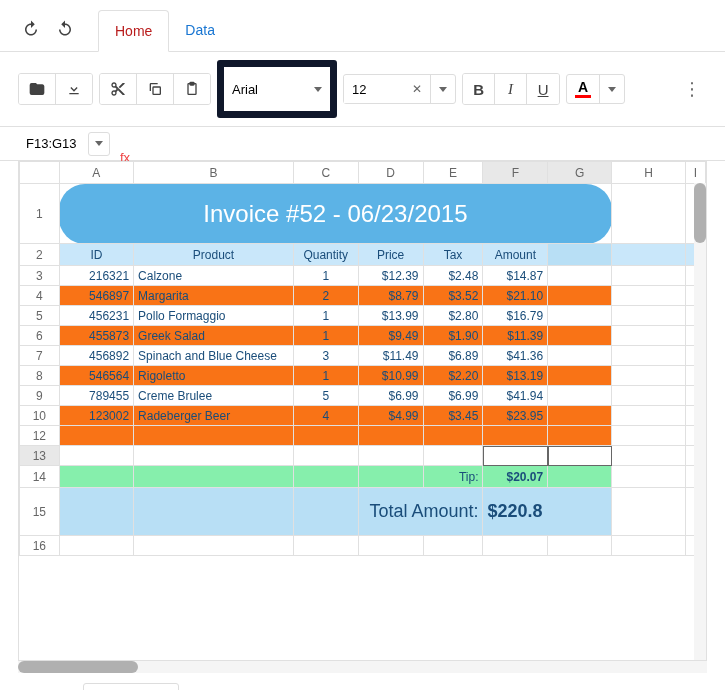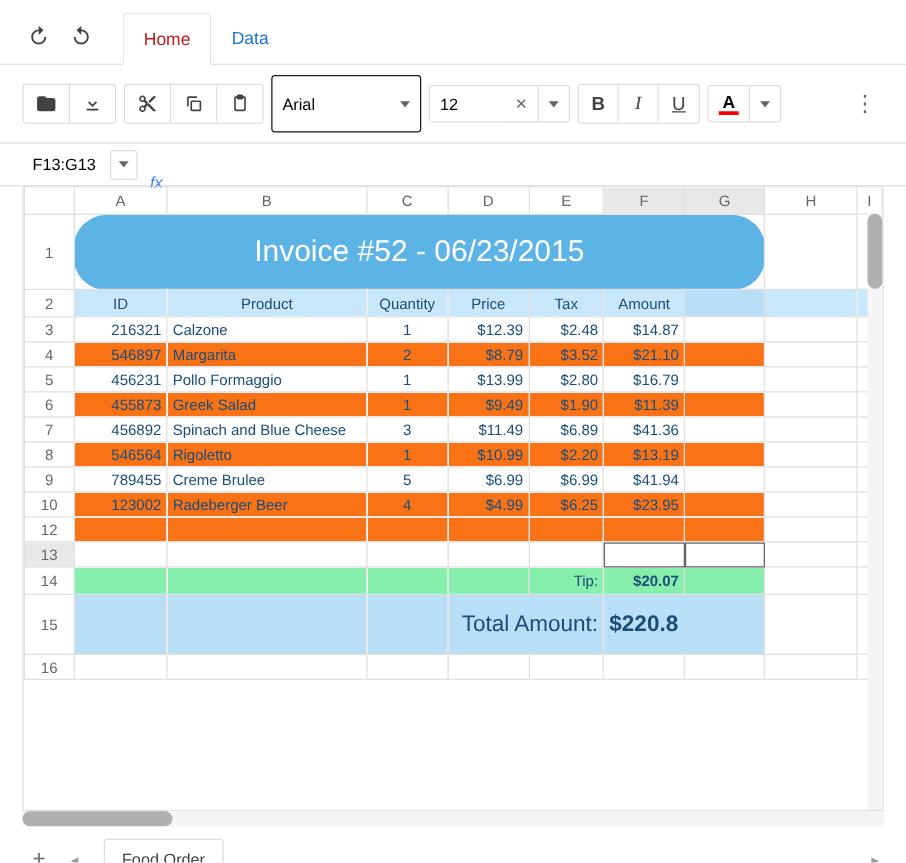--- a/index.html
+++ b/index.html
@@ -9,38 +9,38 @@
 .arrow-btn { font-size: 18px; color: #424242; cursor: pointer; padding: 4px; }
 .tabstrip { display: flex; margin-left: 12px; }
 .tab { padding: 12px 16px; color: #1976d2; cursor: pointer; font-size: 14px; }
 .tab.active { background: #fff; border: 1px solid #e0e0e0; border-bottom: 1px solid #fff; border-radius: 4px 4px 0 0; color: #b91c1c; margin-bottom: -1px; }
 
 .toolbar { display: flex; align-items: center; padding: 8px 18px; gap: 6px; border-bottom: 1px solid #e0e0e0; }
 .tool-group { display: flex; border: 1px solid #ddd; border-radius: 3px; overflow: hidden; }
 .tool-btn { padding: 6px 10px; background: #fff; border: none; border-right: 1px solid #ddd; cursor: pointer; font-size: 14px; color: #424242; display: flex; align-items: center; justify-content: center; min-width: 32px; height: 30px; }
 .tool-btn:last-child { border-right: none; }
 .tool-btn svg { width: 16px; height: 16px; }
-.font-dd { border: 1px solid #0f172a; border-radius: 3px; padding: 22px 8px; font-size: 13px; min-width: 120px; display: flex; justify-content: space-between; align-items: center; height: 30px; }
+.font-dd { border: 7px solid #0f172a; border-radius: 3px; padding: 22px 8px; font-size: 13px; min-width: 120px; display: flex; justify-content: space-between; align-items: center; height: 30px; }
 .size-box { border: 1px solid #ddd; border-radius: 3px; display: flex; align-items: center; height: 30px; }
 .size-input { border: none; padding: 6px 8px; font-size: 13px; width: 60px; outline: none; }
 .size-clear { padding: 0 8px; cursor: pointer; color: #666; }
 .size-dd { border-left: 1px solid #ddd; padding: 0 8px; cursor: pointer; height: 100%; display: flex; align-items: center; }
 .bold-btn { font-weight: bold; font-size: 15px; }
 .italic-btn { font-style: italic; font-size: 15px; font-family: serif; }
 .underline-btn { text-decoration: underline; font-size: 15px; }
 .textcolor-group { display: flex; border: 1px solid #ddd; border-radius: 3px; height: 30px; }
 .textcolor-btn { padding: 2px 8px; display: flex; flex-direction: column; align-items: center; justify-content: center; }
 .textcolor-btn .letter { font-size: 14px; font-weight: bold; line-height: 1; }
 .textcolor-btn .bar { width: 16px; height: 3px; background: red; margin-top: 1px; }
 .more-btn { font-size: 18px; color: #666; cursor: pointer; padding: 6px; margin-left: auto; }
 
 .formula-bar { display: flex; align-items: center; padding: 4px 18px; border-bottom: 1px solid #e0e0e0; height: 34px; }
 .cell-ref { padding: 4px 8px; font-size: 13px; min-width: 70px; }
 .cell-ref-dd { padding: 0 6px; cursor: pointer; border: 1px solid #ddd; border-radius: 3px; height: 24px; display: flex; align-items: center; }
-.fx { font-style: italic; color: #3b82f6; padding: 0 10px; font-size: 13px; margin-top: 28px; }
+.fx { color: #ef4444; padding: 0 10px; font-size: 13px; margin-top: 28px; }
 
 .sheet-area { position: relative; overflow: hidden; height: 500px; margin: 0 18px; border: 1px solid #e0e0e0; border-top: none; }
 .sheet { border-collapse: collapse; table-layout: fixed; }
 .sheet th, .sheet td { border: 1px solid #e0e0e0; height: 20px; font-size: 12px; padding: 0 4px; white-space: nowrap; overflow: hidden; }
 .sheet th { background: #fff; color: #666; font-weight: normal; text-align: center; }
 .sheet th.corner { background: #fff; width: 40px; }
 .sheet th.col-head { height: 22px; }
 .sheet th.row-head { width: 40px; text-align: center; }
 .sheet .title-row td { height: 60px; }
 .sheet .title-cell { background: #5cb3e6; color: #fff; font-size: 24px; text-align: center; font-weight: 300; border-radius: 26px; }
@@ -289,21 +289,21 @@
           <td style="background:#fff"></td>
           <td style="background:#fff"></td>
           <td style="background:#fff"></td>
         </tr>
         <tr class="data-row even">
           <th class="row-head">10</th>
           <td class="num">123002</td>
           <td>Radeberger Beer</td>
           <td class="ctr">4</td>
           <td class="num">$4.99</td>
-          <td class="num">$6.25</td>
+          <td class="num">$3.45</td>
           <td class="num">$23.95</td>
           <td></td>
           <td style="background:#fff"></td>
           <td style="background:#fff"></td>
         </tr>
       </tbody>
   <tbody>
         <tr class="data-row even">
     <th class="row-head">12</th>
     <td></td>

